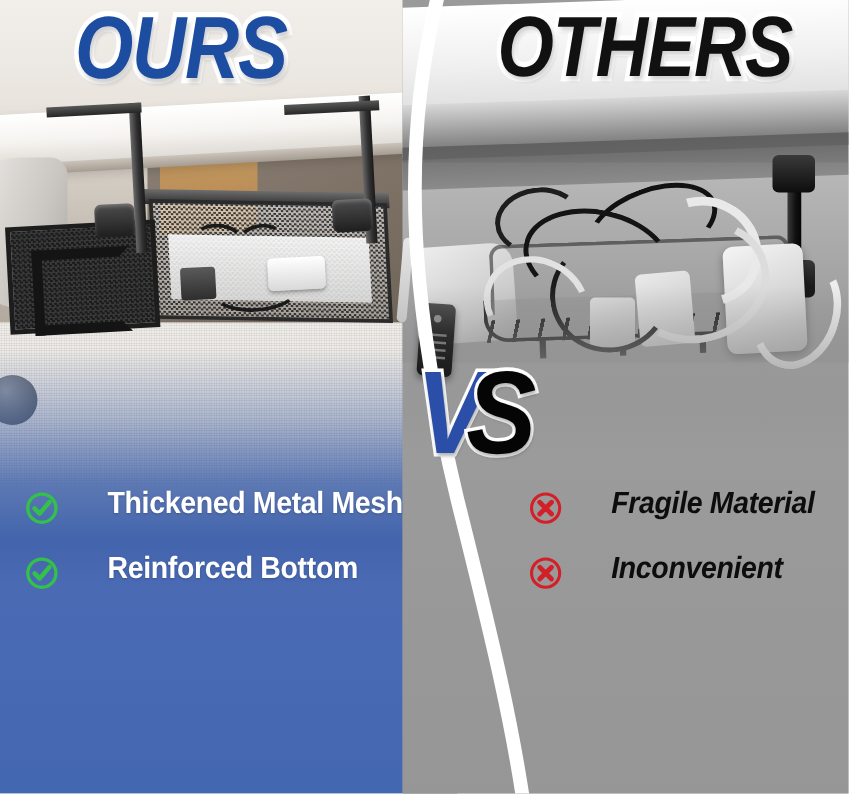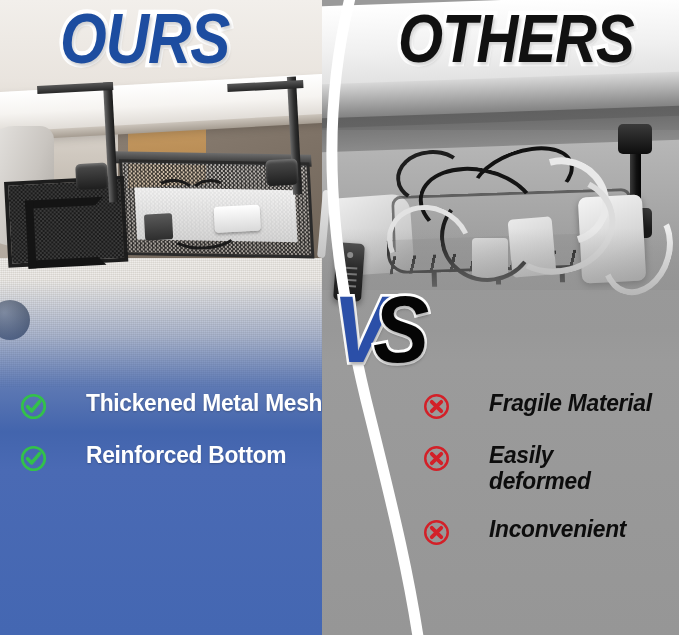--- a/index.html
+++ b/index.html
@@ -516,29 +516,20 @@
     <div class="feature">
       <span class="feature-icon">
         <svg viewBox="0 0 24 24" width="27" height="27">
           <circle cx="12" cy="12" r="10" fill="none" stroke="#d32028" stroke-width="2.2"></circle>
           <path d="M7.8 7.8 L16.2 16.2 M16.2 7.8 L7.8 16.2" fill="none" stroke="#d32028" stroke-width="3.4" stroke-linecap="round"></path>
         </svg>
       </span>
       <span class="feature-text">Fragile Material</span>
     </div>
 
-    <div class="feature">
-      <span class="feature-icon">
-        <svg viewBox="0 0 24 24" width="27" height="27">
-          <circle cx="12" cy="12" r="10" fill="none" stroke="#d32028" stroke-width="2.2"></circle>
-          <path d="M7.8 7.8 L16.2 16.2 M16.2 7.8 L7.8 16.2" fill="none" stroke="#d32028" stroke-width="3.4" stroke-linecap="round"></path>
-        </svg>
-      </span>
-      <span class="feature-text">Easily deformed</span>
-    </div>
 
     <div class="feature">
       <span class="feature-icon">
         <svg viewBox="0 0 24 24" width="27" height="27">
           <circle cx="12" cy="12" r="10" fill="none" stroke="#d32028" stroke-width="2.2"></circle>
           <path d="M7.8 7.8 L16.2 16.2 M16.2 7.8 L7.8 16.2" fill="none" stroke="#d32028" stroke-width="3.4" stroke-linecap="round"></path>
         </svg>
       </span>
       <span class="feature-text">Inconvenient</span>
     </div>

